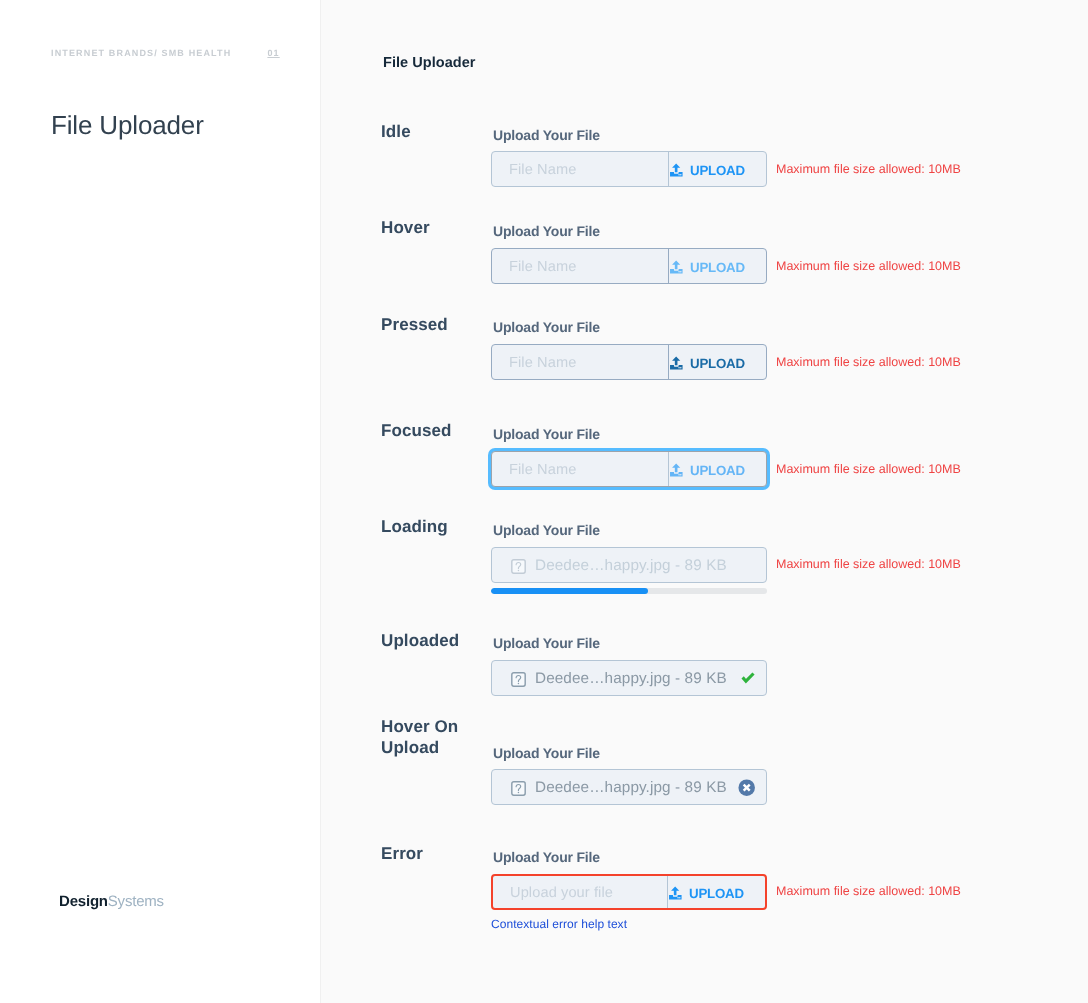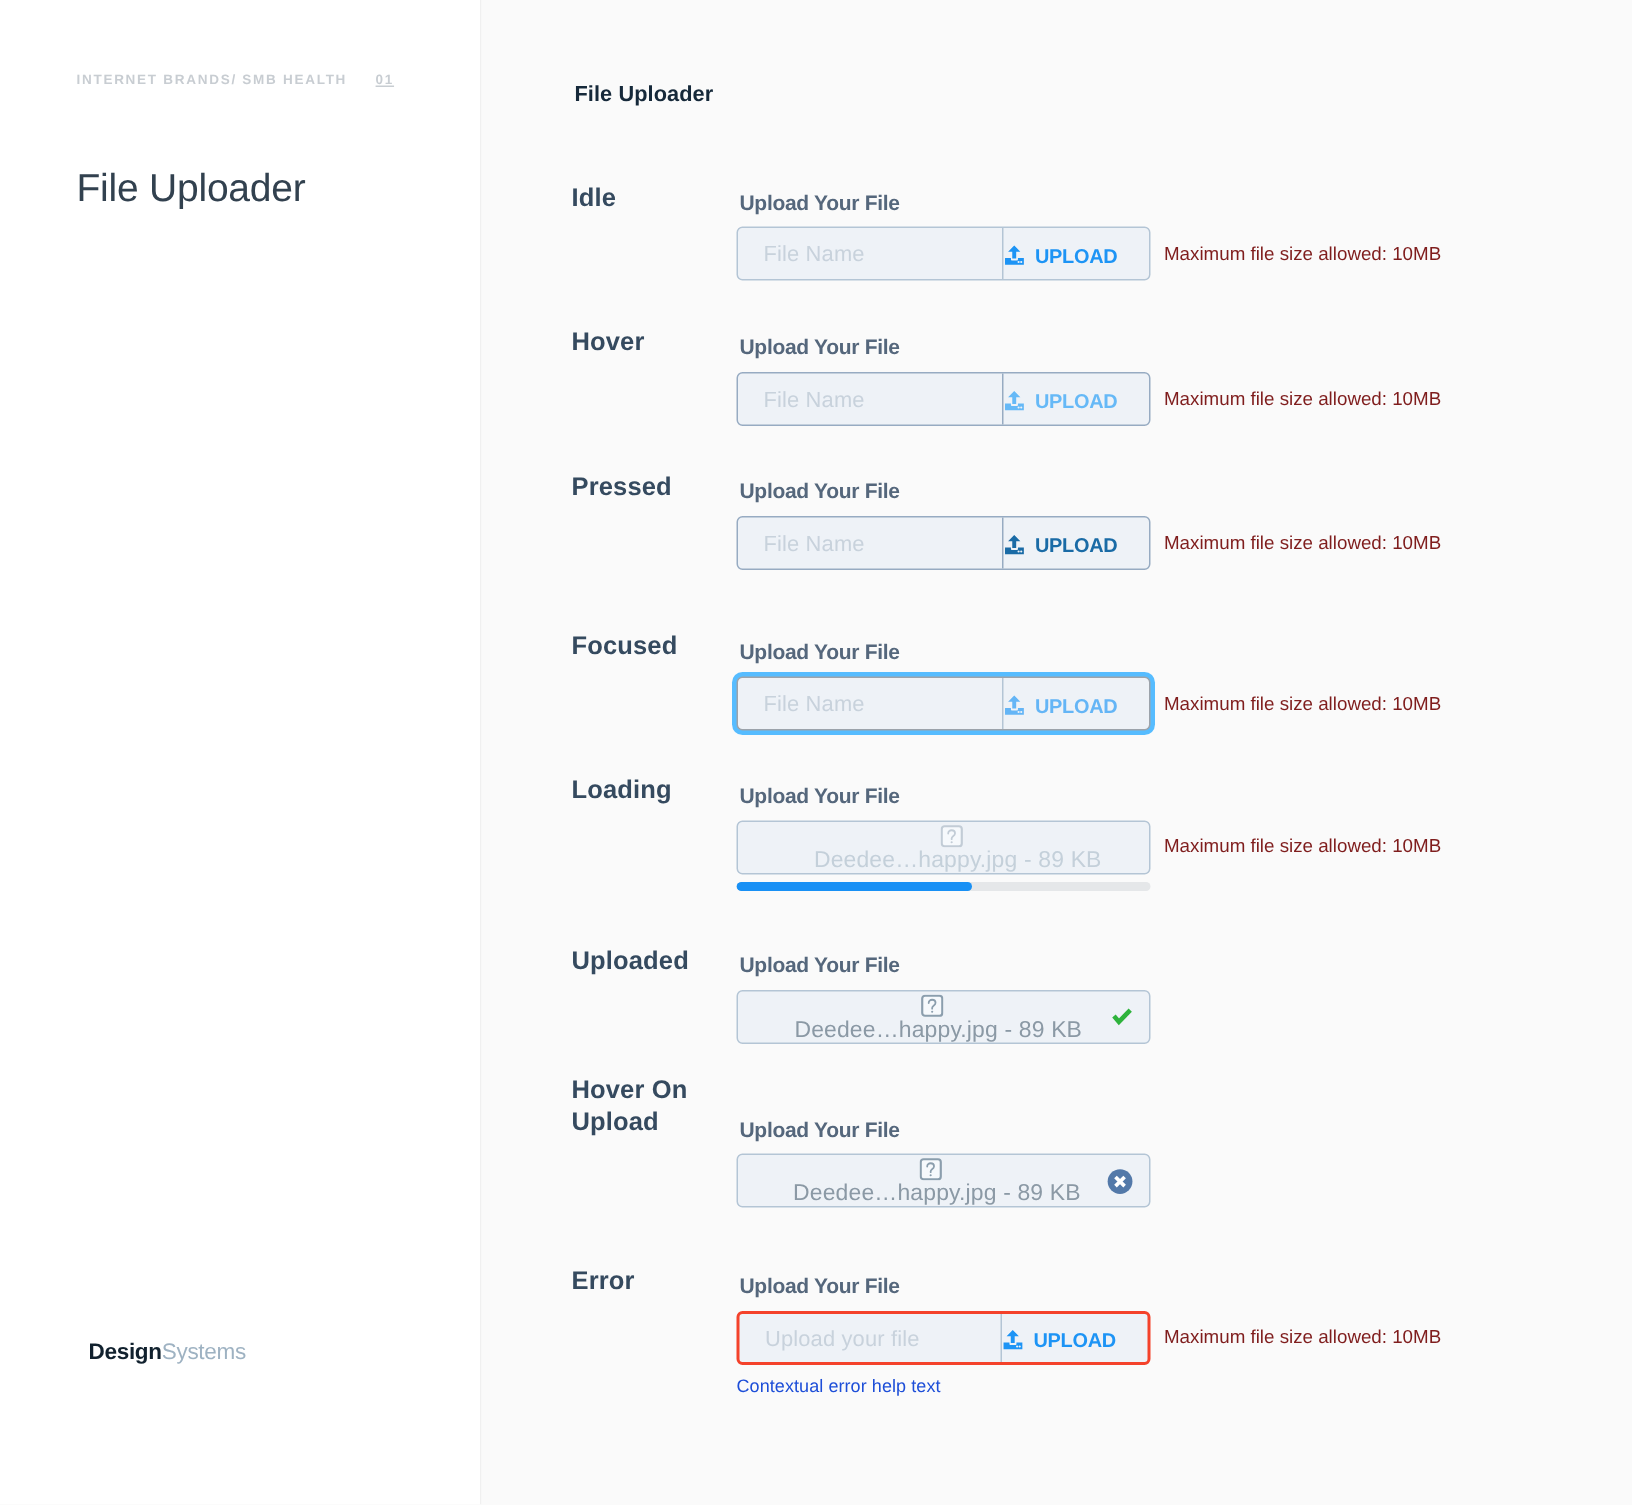--- a/index.html
+++ b/index.html
@@ -6,58 +6,58 @@
   html,body{margin:0;padding:0;}
   body{width:1088px;height:1003px;overflow:hidden;background:#fafafa;
        font-family:"Liberation Sans",sans-serif;-webkit-font-smoothing:antialiased;text-rendering:geometricPrecision;}
   .page{position:relative;width:1088px;height:1003px;}
 
   
   .left{position:absolute;left:0;top:0;width:321px;height:1003px;background:#ffffff;}
   .left:after{content:"";position:absolute;right:0;top:0;width:1px;height:1003px;background:#f0f0f0;}
   .eyebrow{position:absolute;left:51px;top:49px;font-size:9px;letter-spacing:1.15px;
            color:#c8cdd2;font-weight:700;white-space:nowrap;line-height:9px;}
-  .eyebrow .num{margin-left:19px;text-decoration:underline;}
+  .eyebrow .num{margin-left:36px;text-decoration:underline;}
   .left h1{position:absolute;left:51px;top:112px;margin:0;font-size:26px;font-weight:400;
            color:#32414f;letter-spacing:-0.15px;line-height:26px;}
   .left .note{position:absolute;left:51px;top:171px;width:224px;margin:0;font-size:13.95px;
               line-height:21px;color:#4f5f6e;}
   .logo{position:absolute;left:59px;top:893px;font-size:15px;font-weight:700;color:#11212e;letter-spacing:-0.2px;}
   .logo .sys{color:#9eb2c2;font-weight:400;}
 
   
   .right{position:absolute;left:321px;top:0;width:767px;height:1003px;background:#fafafa;}
   .sectiontitle{position:absolute;left:62px;top:55px;font-size:14.5px;font-weight:700;color:#16293a;letter-spacing:0.05px;}
 
   .row{position:absolute;left:0;}
   .rowlabel{position:absolute;left:60px;font-size:17px;font-weight:700;color:#354a5f;
             width:105px;line-height:21px;letter-spacing:0.1px;}
   .fieldlabel{position:absolute;left:172px;font-size:14px;font-weight:700;color:#55677c;letter-spacing:-0.2px;white-space:nowrap;line-height:14px;}
-  .maxsize{position:absolute;left:455px;font-size:12.5px;color:#7f1d1d;white-space:nowrap;}
+  .maxsize{position:absolute;left:455px;font-size:12.5px;color:#ef4444;white-space:nowrap;}
 
   
   .uploader{position:absolute;left:170px;box-sizing:border-box;width:276px;height:36px;
             display:flex;border:1px solid #b4c5d5;border-radius:4px;background:#eef2f7;}
   .fname{flex:1;display:flex;align-items:center;padding-left:17px;padding-top:2px;font-size:14.6px;
          color:#c8d2dc;letter-spacing:0.1px;overflow:hidden;white-space:nowrap;}
   .btn{display:flex;align-items:center;justify-content:flex-start;width:98px;box-sizing:border-box;
        border-left:1px solid #b4c5d5;font-size:13.3px;font-weight:700;color:#1d94f5;
        letter-spacing:-0.2px;padding-left:1px;padding-top:2px;}
   .btn .ico{width:14.6px;height:14.6px;margin-right:6.4px;flex:0 0 14.6px;display:block;margin-left:-1px;}
 
   
   .st-hover .uploader,.st-hover .btn{border-color:#97abc2;}
   .st-hover .btn{color:#66b9f7;}
   .st-pressed .uploader,.st-pressed .btn{border-color:#97abc2;}
   .st-pressed .btn{color:#1a6ba6;}
   .st-focus .uploader{border-color:#9ca3ab;box-shadow:0 0 0 3px #56bcff;}
   .st-focus .btn{border-color:#b4c5d5;color:#64b5f6;}
   .st-err .uploader{border:2px solid #f4422b;}
 
-  .filled .fname{color:#8b99a5;padding-left:19px;font-size:15.3px;flex-direction:column;}
+  .filled .fname{color:#8b99a5;padding-left:19px;font-size:15.3px;}
   .filled .fname .docico{width:15px;height:15px;margin-right:9px;flex:0 0 15px;display:block;color:#8b9ead;}
   .filled .fname.dim{color:#c4d0da;}
   .filled .fname.dim .docico{color:#c2ccd6;}
   .checkico{width:16px;height:13px;display:block;margin-right:-1px;margin-top:-2px;}
   .cancelico{width:17.4px;height:17.4px;display:block;margin-right:-0.6px;margin-top:1.5px;}
 
   .progress{position:absolute;left:170px;width:276px;height:6px;border-radius:3px;background:#e5e7e9;overflow:hidden;}
   .progress > i{display:block;height:6px;border-radius:3px;background:#1890f5;width:56.6%;}
   .errtext{position:absolute;left:170px;font-size:12px;color:#1d4ed8;letter-spacing:0.05px;white-space:nowrap;}
   .trailing{margin-left:auto;margin-right:11px;display:flex;align-items:center;}

